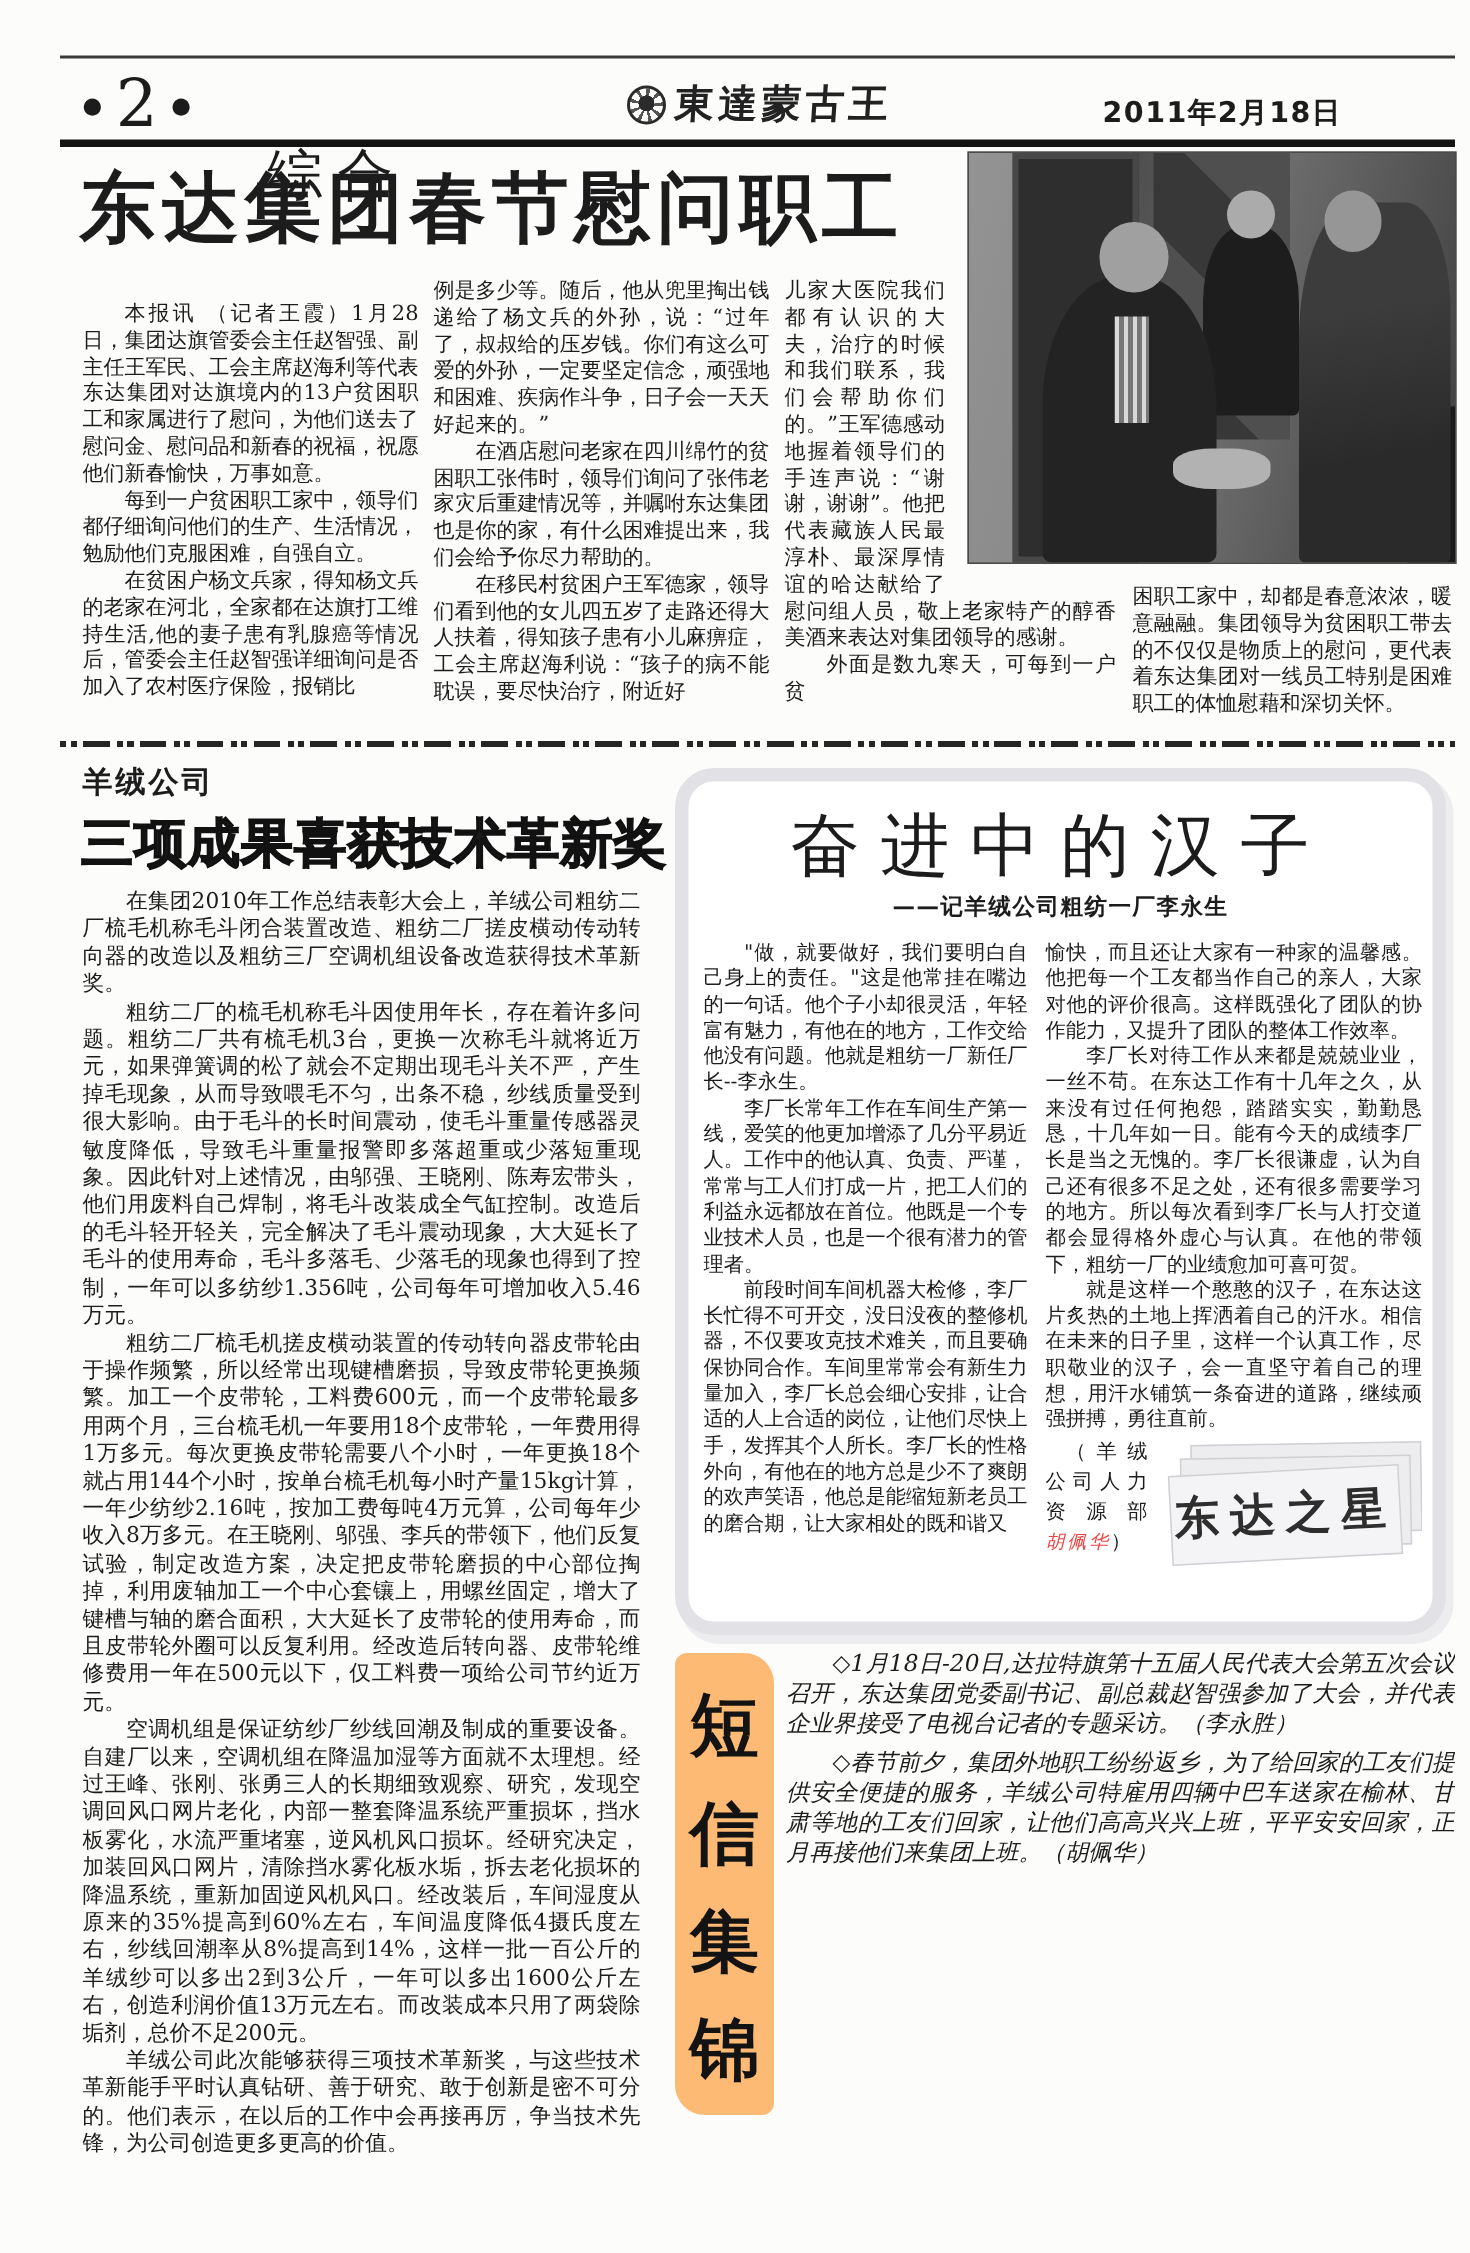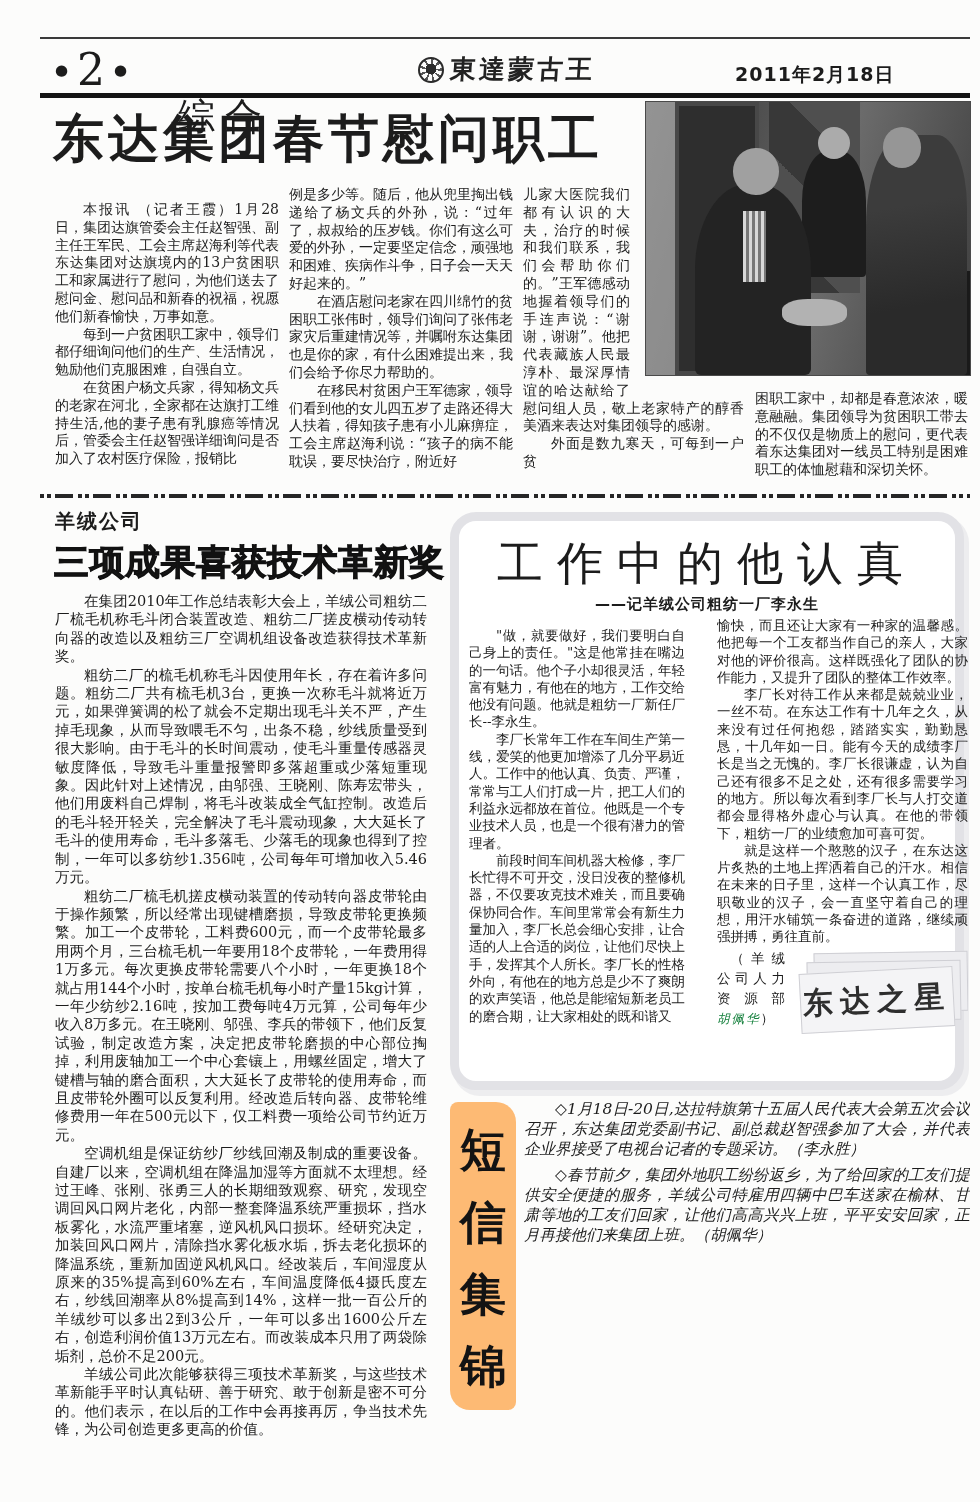--- a/index.html
+++ b/index.html
@@ -63,32 +63,32 @@
   
   .profile-box{left:450px;top:512px;width:514px;height:578px;box-sizing:border-box;
                border:9px solid #e2e2e6;border-radius:26px;background:#fff;
                box-shadow:4px 5px 0 1px #ededef;}
   .p-title{position:absolute;left:0;top:12px;width:100%;text-align:center;font-size:46px;
            letter-spacing:14px;font-weight:500;}
   .p-sub{position:absolute;left:0;top:74px;width:100%;text-align:center;
          font-family:"DejaVu Sans","Liberation Sans",sans-serif;font-size:15px;font-weight:700;letter-spacing:1px;}
   .bcol{position:absolute;font-size:13.5px;line-height:17.3px;text-align:justify;overflow:hidden;}
   .bcol1{left:10px;top:106px;width:216px;height:450px;}
-  .bcol2{left:238px;top:96px;width:251px;height:452px;margin-left:20px;}
+  .bcol2{left:238px;top:106px;width:251px;height:452px;}
   .sig-block{overflow:hidden;margin-top:2px;}
   .stamp-wrap{float:right;width:176px;height:98px;position:relative;margin:4px 0 0 4px;}
   .card{position:absolute;width:152px;height:58px;background:#ededf0;border:1px solid #cfcfd4;}
   .c1{right:0;top:0;transform:rotate(-1deg);}
   .c2{right:7px;top:9px;transform:rotate(-1deg);}
   .c3{right:14px;top:18px;transform:rotate(-3deg);background:#f4f4f6;
       display:flex;align-items:center;justify-content:center;}
   .stamp-text{font-size:30px;letter-spacing:7px;font-weight:600;color:#2e2e2e;
               font-family:"DejaVu Sans","Liberation Sans",sans-serif;}
   .sig-text{font-size:13.5px;line-height:20px;letter-spacing:3px;text-align:justify;text-indent:1em;}
-  .sig-name{font-size:12.5px;color:#15803d;font-style:italic;letter-spacing:2px;}
+  .sig-name{font-size:12.5px;color:#ef4444;font-style:italic;letter-spacing:2px;}
   
   .briefs-label{left:450px;top:1102px;width:66px;height:308px;background:#fdba74;
                 border-radius:8px 20px 8px 20px;}
   .briefs-chars{width:100%;padding-top:12px;font-size:46px;font-weight:700;line-height:72px;
                 text-align:center;word-break:break-all;color:#131313;}
   .briefs-text{left:524px;top:1100px;width:446px;height:330px;font-size:15.5px;font-style:italic;
                line-height:19.8px;text-align:justify;overflow:hidden;}
   .briefs-text p{margin:0 0 7px 0;}
 </style>
 </head>
@@ -155,21 +155,21 @@
   <div class="abs headline-2">三项成果喜获技术革新奖</div>
   <div class="abs leftbody">
       <p>在集团2010年工作总结表彰大会上，羊绒公司粗纺二厂梳毛机称毛斗闭合装置改造、粗纺二厂搓皮横动传动转向器的改造以及粗纺三厂空调机组设备改造获得技术革新奖。</p>
       <p>粗纺二厂的梳毛机称毛斗因使用年长，存在着许多问题。粗纺二厂共有梳毛机3台，更换一次称毛斗就将近万元，如果弹簧调的松了就会不定期出现毛斗关不严，产生掉毛现象，从而导致喂毛不匀，出条不稳，纱线质量受到很大影响。由于毛斗的长时间震动，使毛斗重量传感器灵敏度降低，导致毛斗重量报警即多落超重或少落短重现象。因此针对上述情况，由邬强、王晓刚、陈寿宏带头，他们用废料自己焊制，将毛斗改装成全气缸控制。改造后的毛斗轻开轻关，完全解决了毛斗震动现象，大大延长了毛斗的使用寿命，毛斗多落毛、少落毛的现象也得到了控制，一年可以多纺纱1.356吨，公司每年可增加收入5.46万元。</p>
       <p>粗纺二厂梳毛机搓皮横动装置的传动转向器皮带轮由于操作频繁，所以经常出现键槽磨损，导致皮带轮更换频繁。加工一个皮带轮，工料费600元，而一个皮带轮最多用两个月，三台梳毛机一年要用18个皮带轮，一年费用得1万多元。每次更换皮带轮需要八个小时，一年更换18个就占用144个小时，按单台梳毛机每小时产量15kg计算，一年少纺纱2.16吨，按加工费每吨4万元算，公司每年少收入8万多元。在王晓刚、邬强、李兵的带领下，他们反复试验，制定改造方案，决定把皮带轮磨损的中心部位掏掉，利用废轴加工一个中心套镶上，用螺丝固定，增大了键槽与轴的磨合面积，大大延长了皮带轮的使用寿命，而且皮带轮外圈可以反复利用。经改造后转向器、皮带轮维修费用一年在500元以下，仅工料费一项给公司节约近万元。</p>
       <p>空调机组是保证纺纱厂纱线回潮及制成的重要设备。自建厂以来，空调机组在降温加湿等方面就不太理想。经过王峰、张刚、张勇三人的长期细致观察、研究，发现空调回风口网片老化，内部一整套降温系统严重损坏，挡水板雾化，水流严重堵塞，逆风机风口损坏。经研究决定，加装回风口网片，清除挡水雾化板水垢，拆去老化损坏的降温系统，重新加固逆风机风口。经改装后，车间湿度从原来的35%提高到60%左右，车间温度降低4摄氏度左右，纱线回潮率从8%提高到14%，这样一批一百公斤的羊绒纱可以多出2到3公斤，一年可以多出1600公斤左右，创造利润价值13万元左右。而改装成本只用了两袋除垢剂，总价不足200元。</p>
       <p>羊绒公司此次能够获得三项技术革新奖，与这些技术革新能手平时认真钻研、善于研究、敢于创新是密不可分的。他们表示，在以后的工作中会再接再厉，争当技术先锋，为公司创造更多更高的价值。</p>
     </div>
 
   <div class="abs profile-box">
-    <div class="p-title">工作中的他认真</div>
+    <div class="p-title">奋进中的汉子</div>
     <div class="p-sub">——记羊绒公司粗纺一厂李永生</div>
     <div class="bcol bcol1">
         <p>"做，就要做好，我们要明白自己身上的责任。"这是他常挂在嘴边的一句话。他个子小却很灵活，年轻富有魅力，有他在的地方，工作交给他没有问题。他就是粗纺一厂新任厂长--李永生。</p>
         <p>李厂长常年工作在车间生产第一线，爱笑的他更加增添了几分平易近人。工作中的他认真、负责、严谨，常常与工人们打成一片，把工人们的利益永远都放在首位。他既是一个专业技术人员，也是一个很有潜力的管理者。</p>
         <p>前段时间车间机器大检修，李厂长忙得不可开交，没日没夜的整修机器，不仅要攻克技术难关，而且要确保协同合作。车间里常常会有新生力量加入，李厂长总会细心安排，让合适的人上合适的岗位，让他们尽快上手，发挥其个人所长。李厂长的性格外向，有他在的地方总是少不了爽朗的欢声笑语，他总是能缩短新老员工的磨合期，让大家相处的既和谐又</p>
       </div>
     <div class="bcol bcol2">
       <div>
           <p class="cont">愉快，而且还让大家有一种家的温馨感。他把每一个工友都当作自己的亲人，大家对他的评价很高。这样既强化了团队的协作能力，又提升了团队的整体工作效率。</p>
           <p>李厂长对待工作从来都是兢兢业业，一丝不苟。在东达工作有十几年之久，从来没有过任何抱怨，踏踏实实，勤勤恳恳，十几年如一日。能有今天的成绩李厂长是当之无愧的。李厂长很谦虚，认为自己还有很多不足之处，还有很多需要学习的地方。所以每次看到李厂长与人打交道都会显得格外虚心与认真。在他的带领下，粗纺一厂的业绩愈加可喜可贺。</p>

